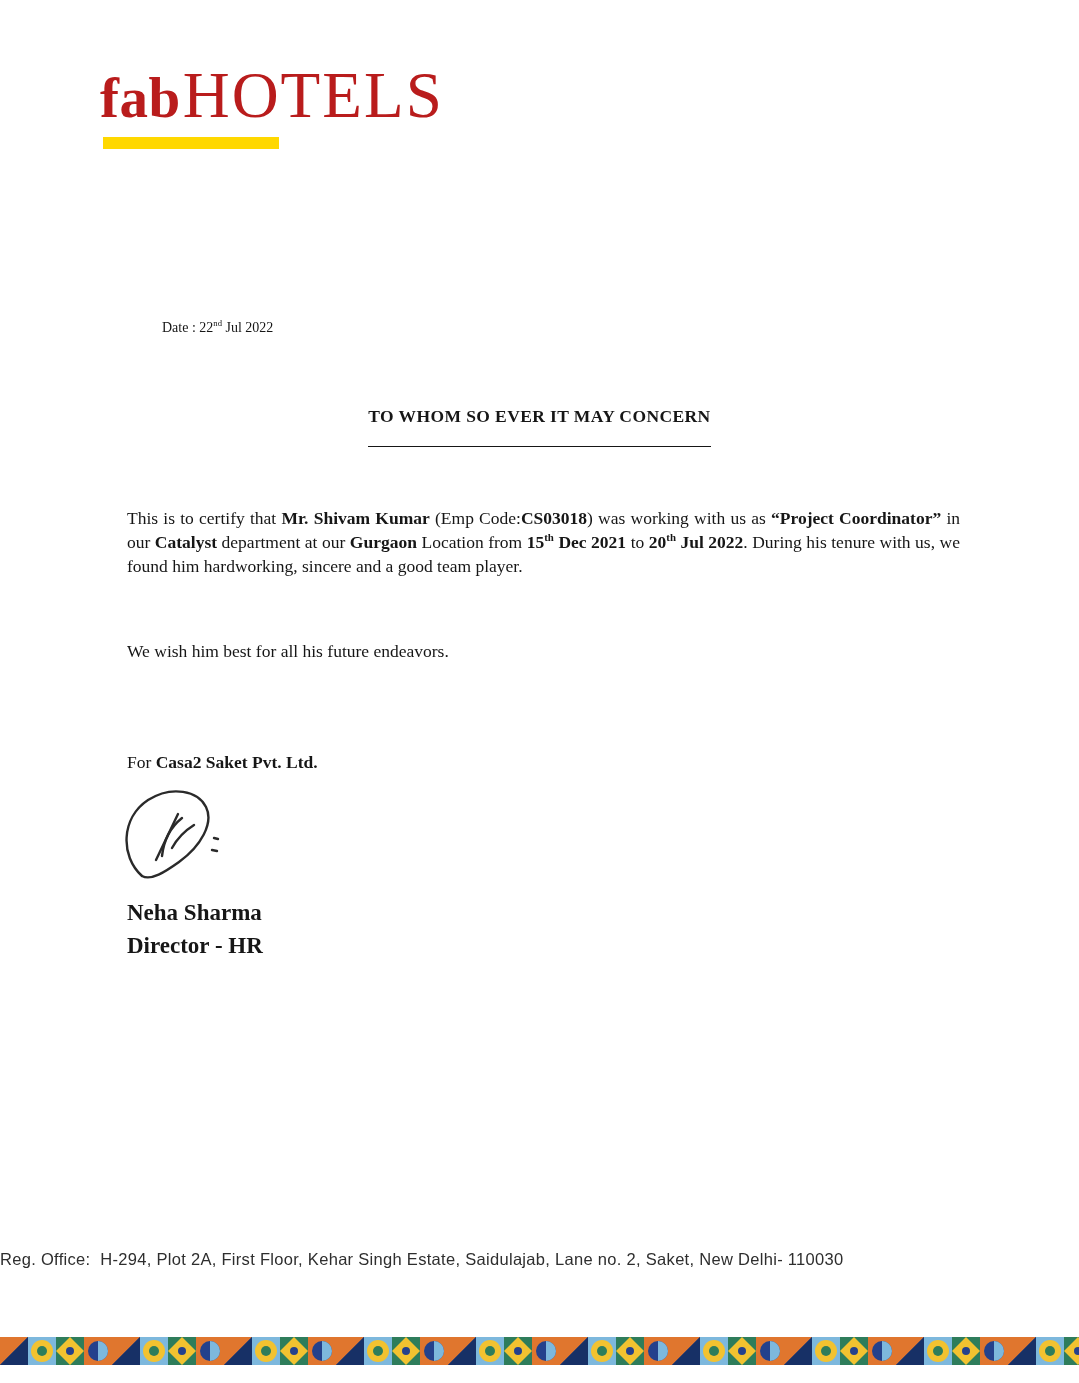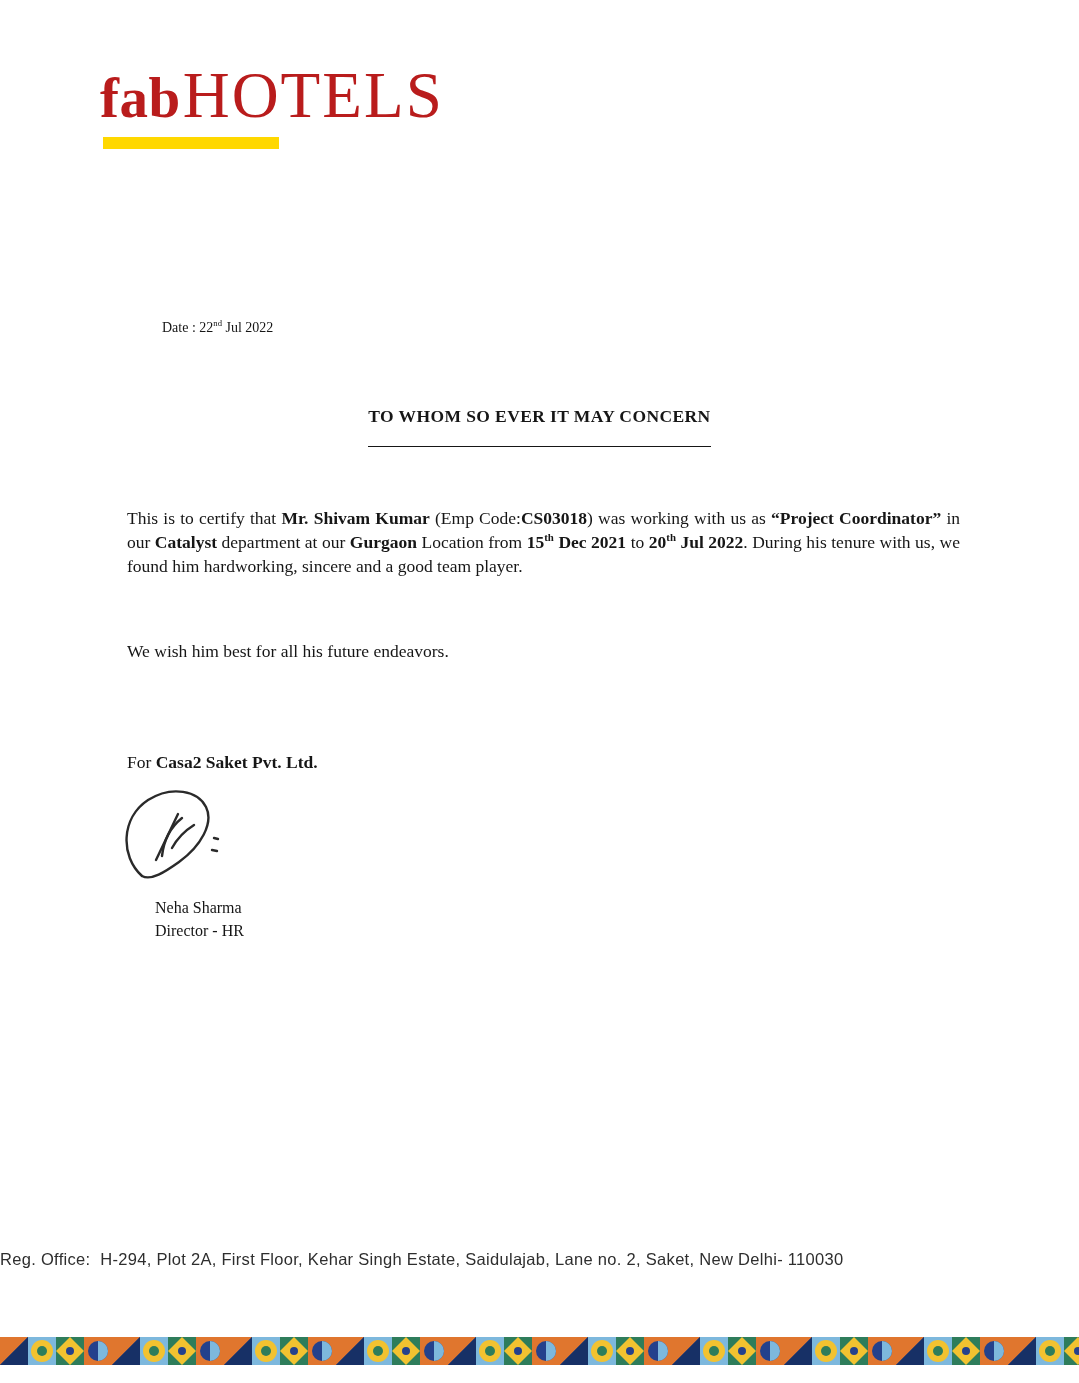--- a/index.html
+++ b/index.html
@@ -31,21 +31,21 @@
   }
 
   
   .para1{position:absolute;left:127px;top:506px;width:833px;font-size:17.5px;line-height:1.38;text-align:justify;}
   .para2{position:absolute;left:127px;top:606px;width:833px;font-size:17.5px;margin-top:35px;}
   .b{font-weight:bold;}
 
   
   .signoff{position:absolute;left:127px;top:752px;font-size:17.5px;}
   .signature{position:absolute;left:118px;top:788px;}
-  .signatory{position:absolute;left:127px;top:896px;font-size:16px;font-weight:normal;line-height:1.45;margin-left:28px;}
+  .signatory{position:absolute;left:127px;top:896px;font-size:23px;font-weight:bold;line-height:1.45;}
 
   
   .footer{
     position:absolute;left:0;top:1250px;width:100%;text-align:left;
     font-family:"Liberation Sans", sans-serif;font-size:16.5px;color:#2e2e2e;
     letter-spacing:0.3px;white-space:pre-wrap;
   }
 
   
   .mosaic{position:absolute;left:0;top:1337px;width:1079px;height:28px;display:block;}

